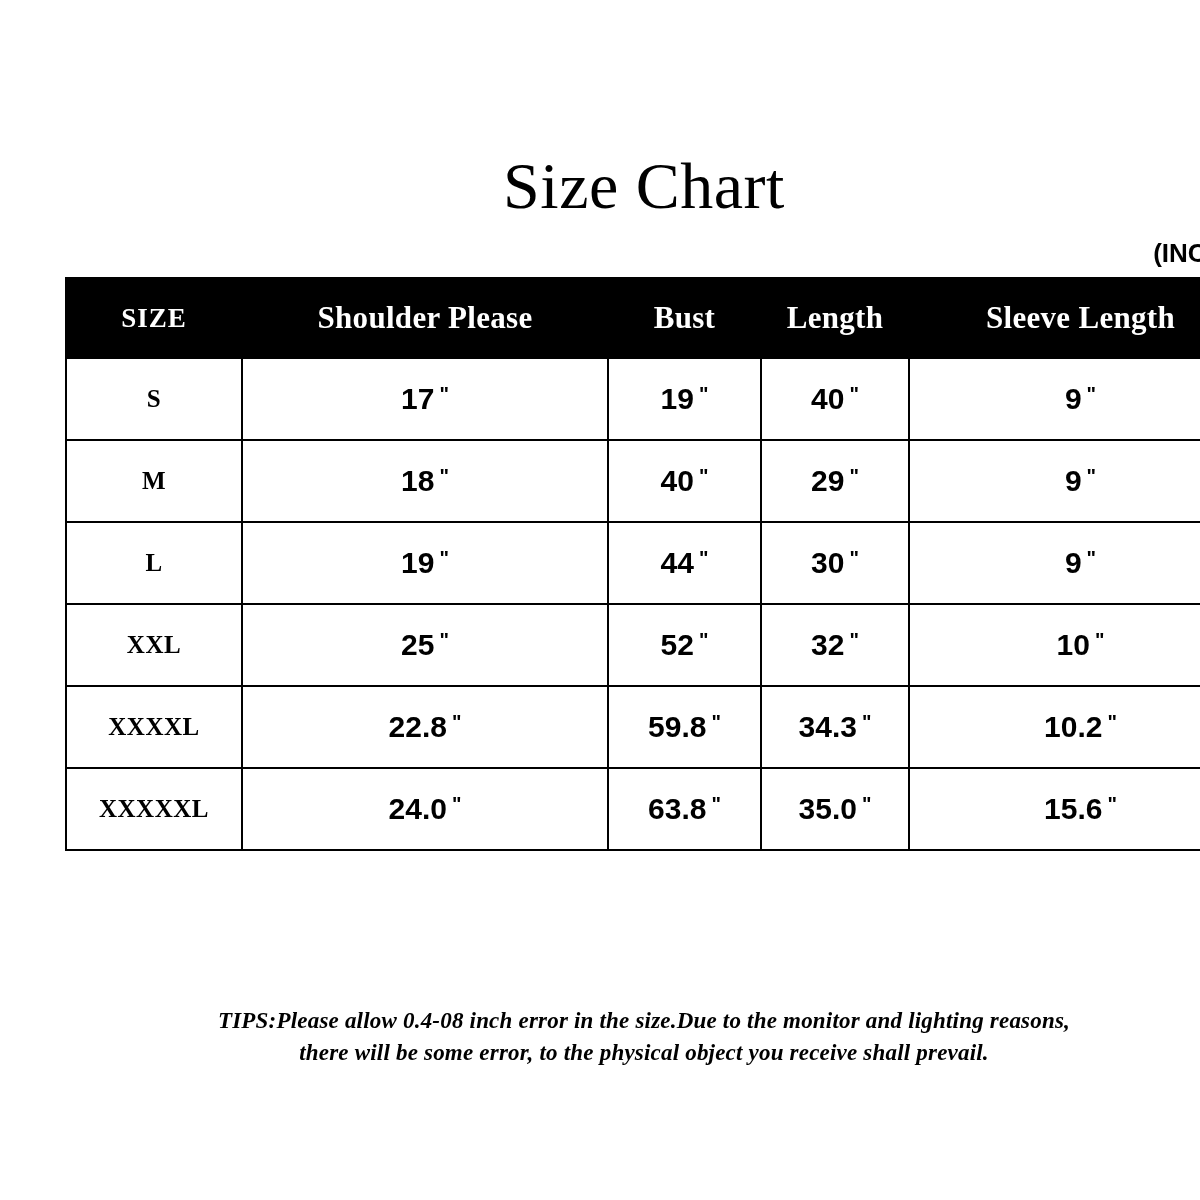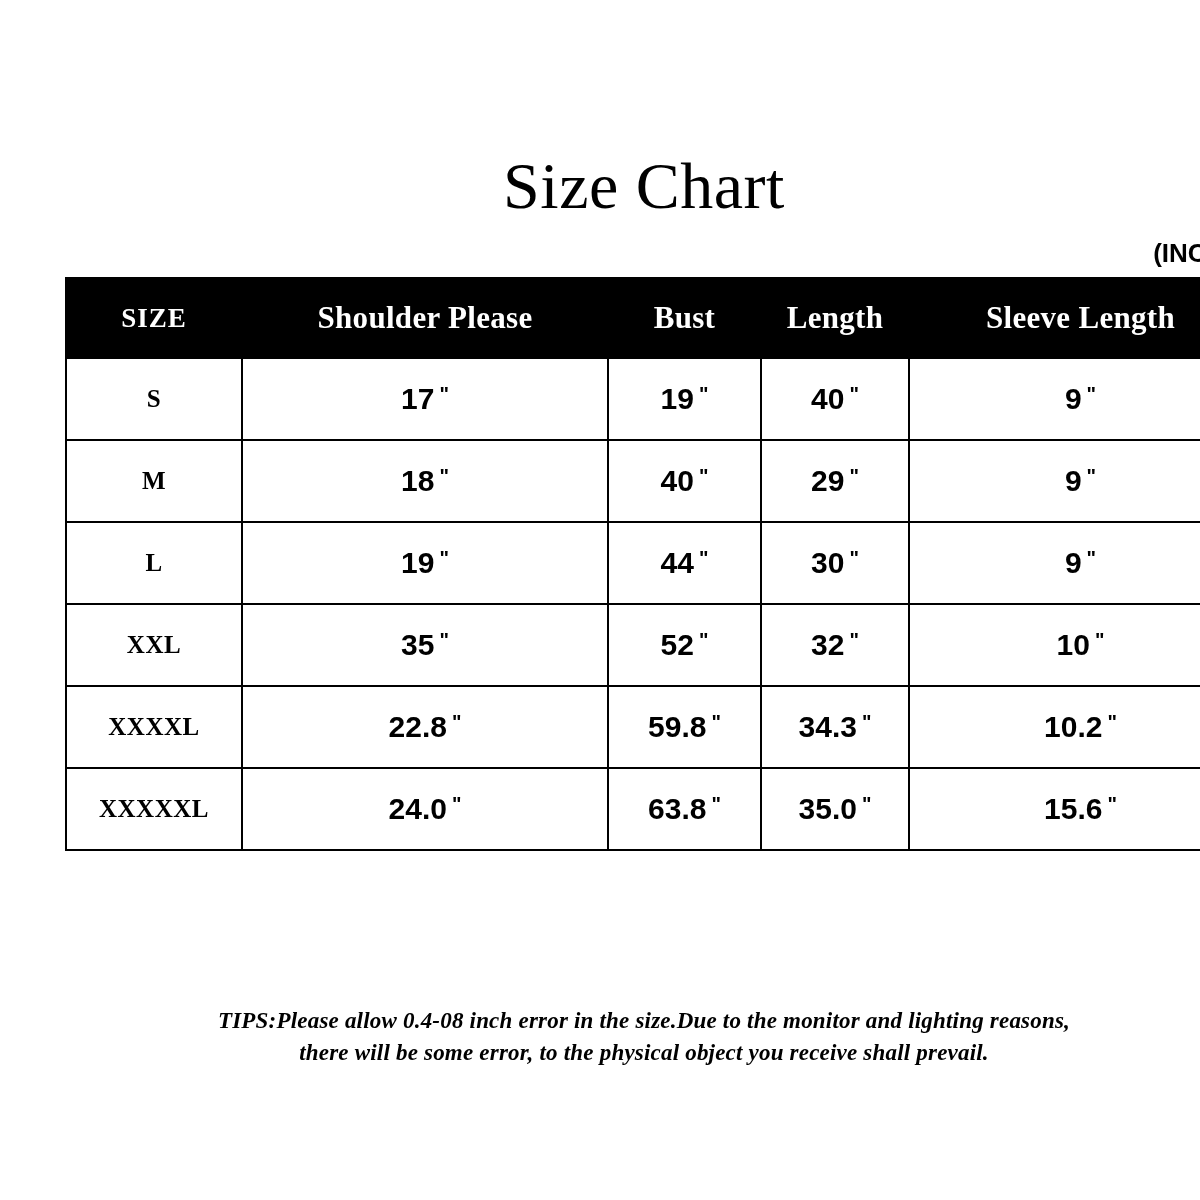--- a/index.html
+++ b/index.html
@@ -160,21 +160,21 @@
         </tr>
         <tr>
           <td class="size-label">L</td>
           <td><span class="val"><span class="num">19</span><span class="mark">"</span></span></td>
           <td><span class="val"><span class="num">44</span><span class="mark">"</span></span></td>
           <td><span class="val"><span class="num">30</span><span class="mark">"</span></span></td>
           <td><span class="val"><span class="num">9</span><span class="mark">"</span></span></td>
         </tr>
         <tr>
           <td class="size-label">XXL</td>
-          <td><span class="val"><span class="num">35</span><span class="mark">"</span></span></td>
+          <td><span class="val"><span class="num">25</span><span class="mark">"</span></span></td>
           <td><span class="val"><span class="num">52</span><span class="mark">"</span></span></td>
           <td><span class="val"><span class="num">32</span><span class="mark">"</span></span></td>
           <td><span class="val"><span class="num">10</span><span class="mark">"</span></span></td>
         </tr>
         <tr>
           <td class="size-label">XXXXL</td>
           <td><span class="val"><span class="num">22.8</span><span class="mark">"</span></span></td>
           <td><span class="val"><span class="num">59.8</span><span class="mark">"</span></span></td>
           <td><span class="val"><span class="num">34.3</span><span class="mark">"</span></span></td>
           <td><span class="val"><span class="num">10.2</span><span class="mark">"</span></span></td>

